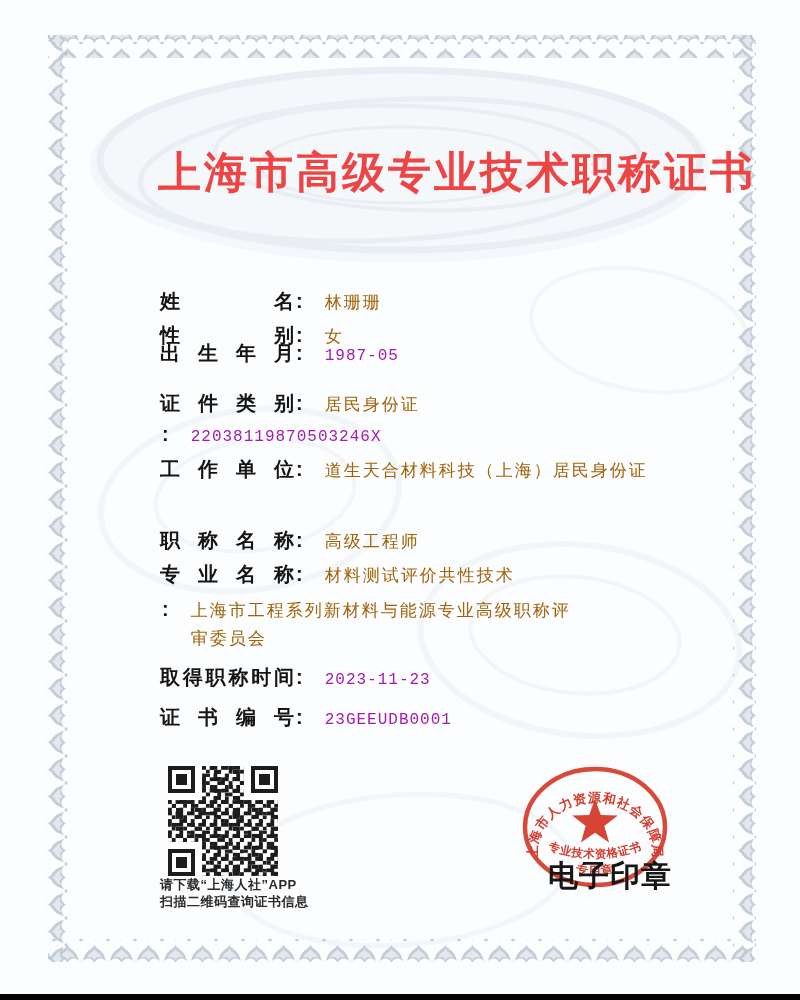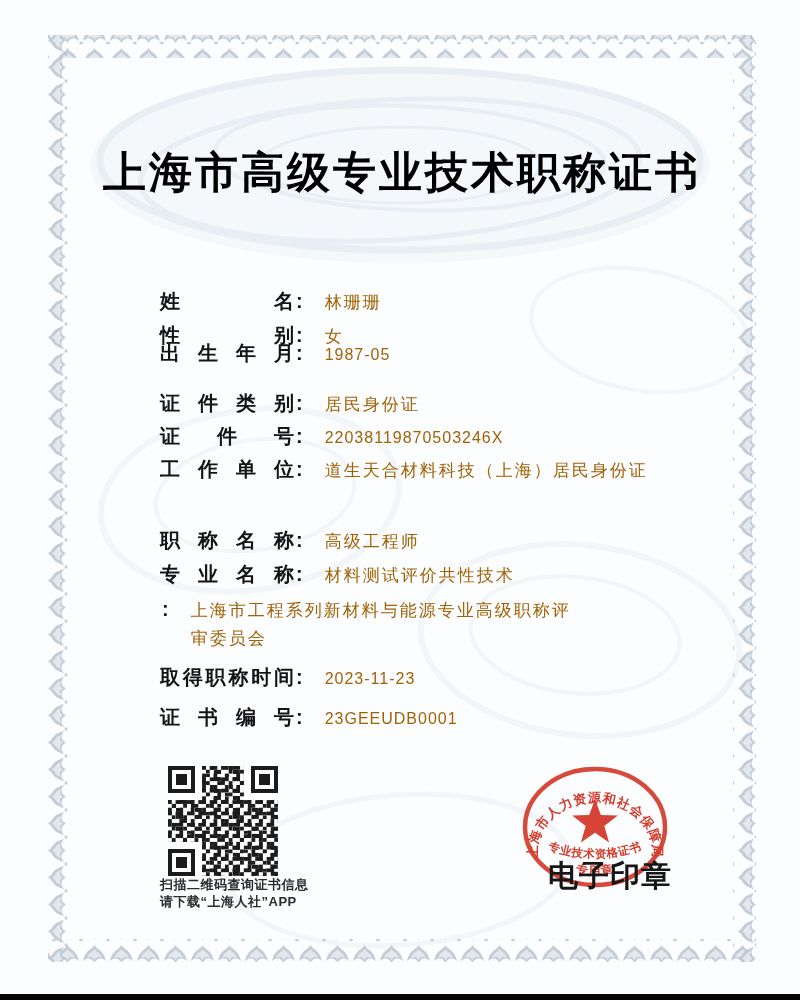--- a/index.html
+++ b/index.html
@@ -10,45 +10,45 @@
     overflow:hidden;
   }
   .page{position:relative;width:800px;height:1000px;background:#fcfdfe;}
 
   
   .deco{position:absolute;left:0;top:0;width:800px;height:1000px;pointer-events:none;}
 
   
   .title{
     position:absolute;left:48px;top:144px;width:708px;
-    text-align:center;
+    text-align:right;
     font-size:43px;font-weight:700;letter-spacing:3px;
-    color:#000000;
+    color:#ef4444;
     font-family:"Liberation Sans","DejaVu Sans",sans-serif;
   }
 
   
   .fields{position:absolute;left:160px;top:0;width:580px;}
   .row{position:absolute;left:0;display:flex;align-items:baseline;}
   .lbl{
     display:inline-block;width:134px;
     font-size:20px;font-weight:700;color:#141414;
     text-align:justify;text-align-last:justify;
     white-space:normal;
     font-family:Liberation Serif, serif;
   }
   .colon{font-size:20px;font-weight:700;color:#141414;margin-left:2px;}
   .val{
     margin-left:22px;
     font-size:17px;color:#a16207;letter-spacing:2px;
     font-family:"DejaVu Serif","Liberation Serif",serif;
   }
   .val.num{
-    font-size:16px;letter-spacing:1px;color:#a16207;
-    font-family:Liberation Sans, sans-serif;
+    font-size:16px;letter-spacing:1px;color:#a21caf;
+    font-family:Liberation Mono, monospace;
   }
   .val.wrap{display:inline-block;width:380px;line-height:1.65;}
 
   
   .qr{position:absolute;left:168px;top:766px;width:110px;height:110px;}
   .qr svg{display:block;width:110px;height:110px;}
   .qr-caption{
     position:absolute;left:160px;top:876px;width:280px;
     font-size:13px;font-weight:700;color:#2b2b2b;line-height:17px;
     letter-spacing:0.5px;
@@ -131,21 +131,20 @@
       <span class="val num">1987-05</span>
     </div>
 
     <div class="row" style="top:390px">
       <span class="lbl">证件类别</span>
         <span class="colon">:</span>
       <span class="val">居民身份证</span>
     </div>
 
     <div class="row" style="top:423px">
-      <span class="lbl">证件号</span>
         <span class="colon">:</span>
       <span class="val num">22038119870503246X</span>
     </div>
 
     <div class="row" style="top:456px">
       <span class="lbl">工作单位</span>
         <span class="colon">:</span>
       <span class="val">道生天合材料科技（上海）居民身份证</span>
     </div>
 
@@ -216,22 +215,22 @@
           <rect x="1" y="23" width="5" height="5"></rect>
       </g>
       <g fill="#1c1c1c">
         <rect x="2" y="2" width="3" height="3"></rect>
           <rect x="24" y="2" width="3" height="3"></rect>
           <rect x="2" y="24" width="3" height="3"></rect>
       </g>
     </svg>
   </div>
   <div class="qr-caption">
+    <div>请下载“上海人社”APP</div>
     <div>扫描二维码查询证书信息</div>
-    <div>请下载“上海人社”APP</div>
   </div>
 
   <div class="seal">
     <svg viewBox="0 0 152 128" xmlns="http://www.w3.org/2000/svg">
       <defs>
         <path id="sealArc" d="M 17,88 A 58,50 0 1 1 133,88"></path>
         <path id="sealMid" d="M 27,85 A 120,105 0 0 0 123,85"></path>
         <path id="sealLow" d="M 50,107 A 70,60 0 0 0 100,107"></path>
       </defs>
       <ellipse cx="75" cy="63" rx="70" ry="58" fill="none" stroke="#d43a2a" stroke-width="4.5" opacity="0.92"></ellipse>

